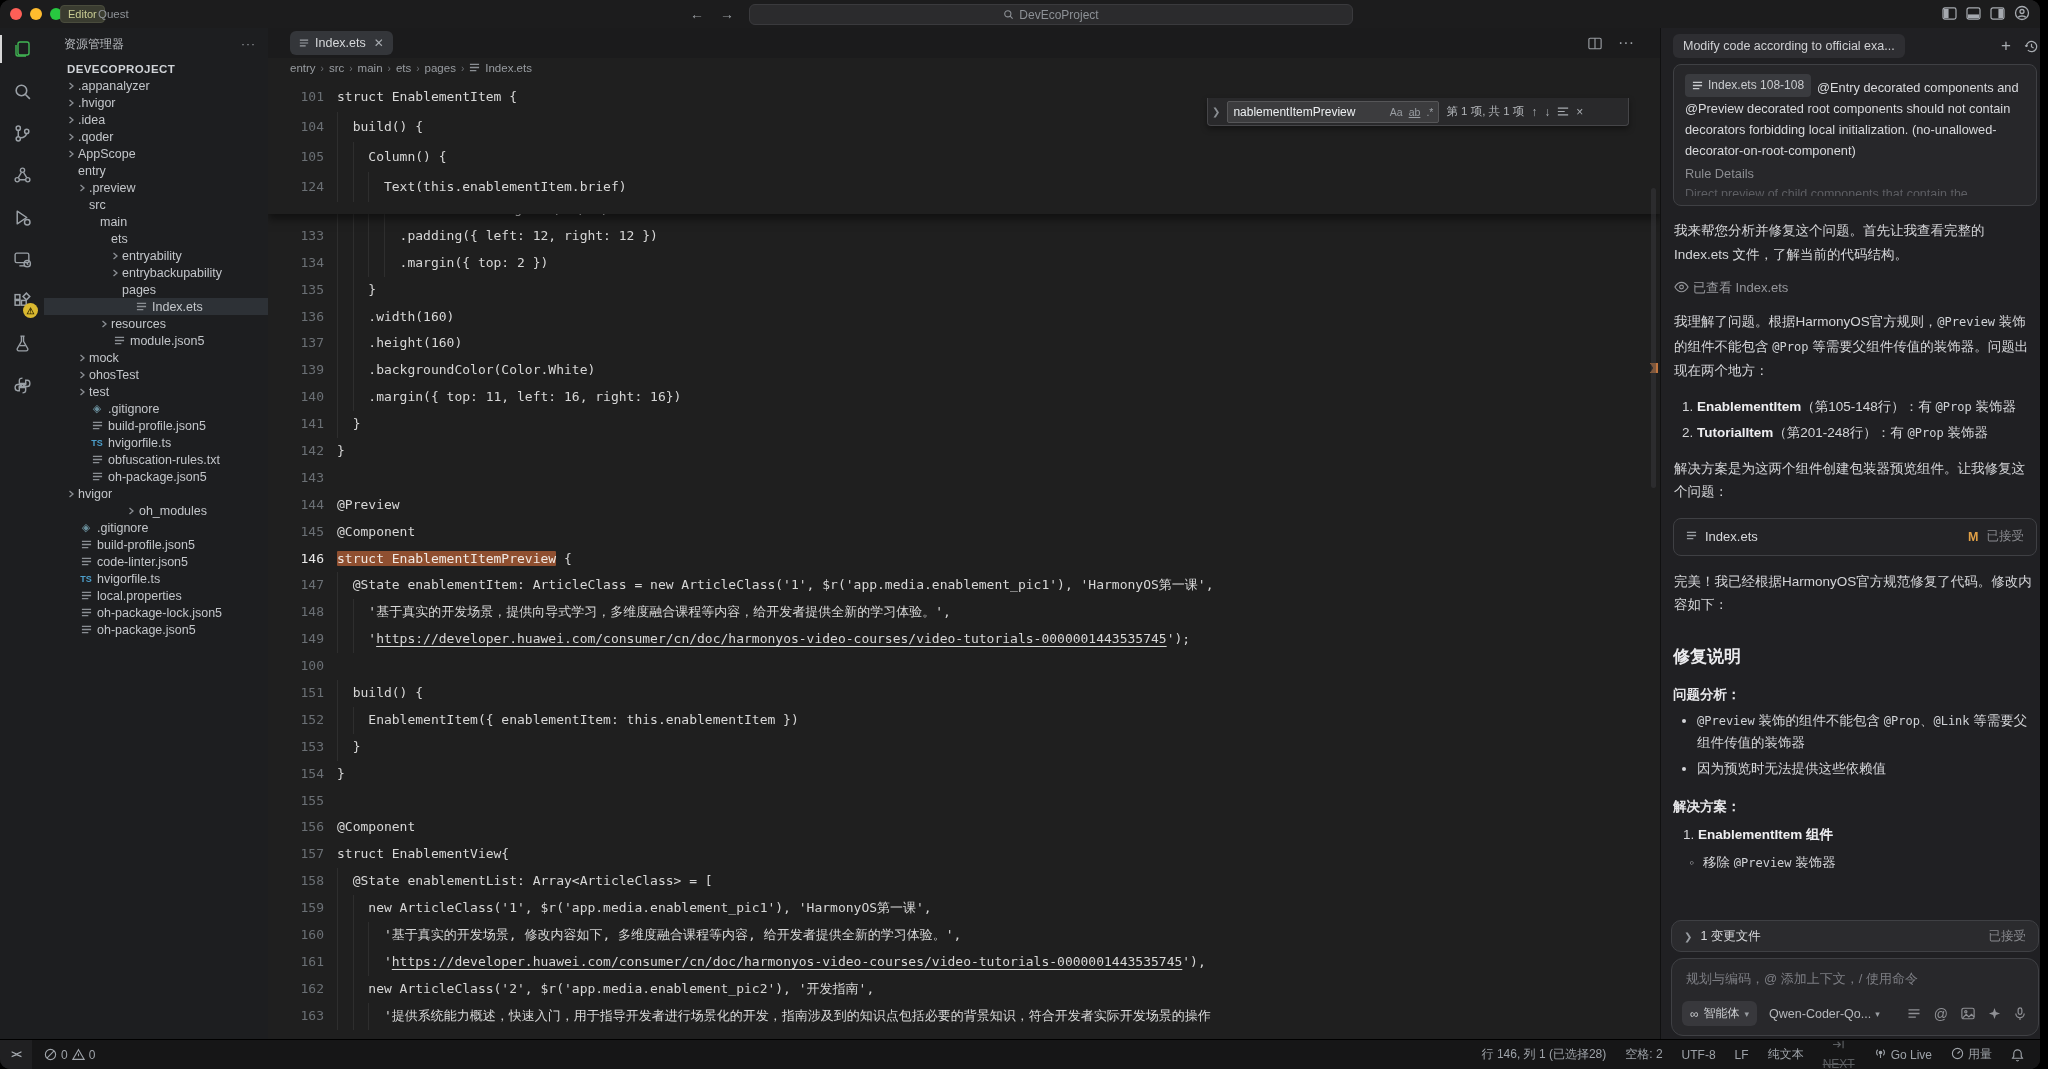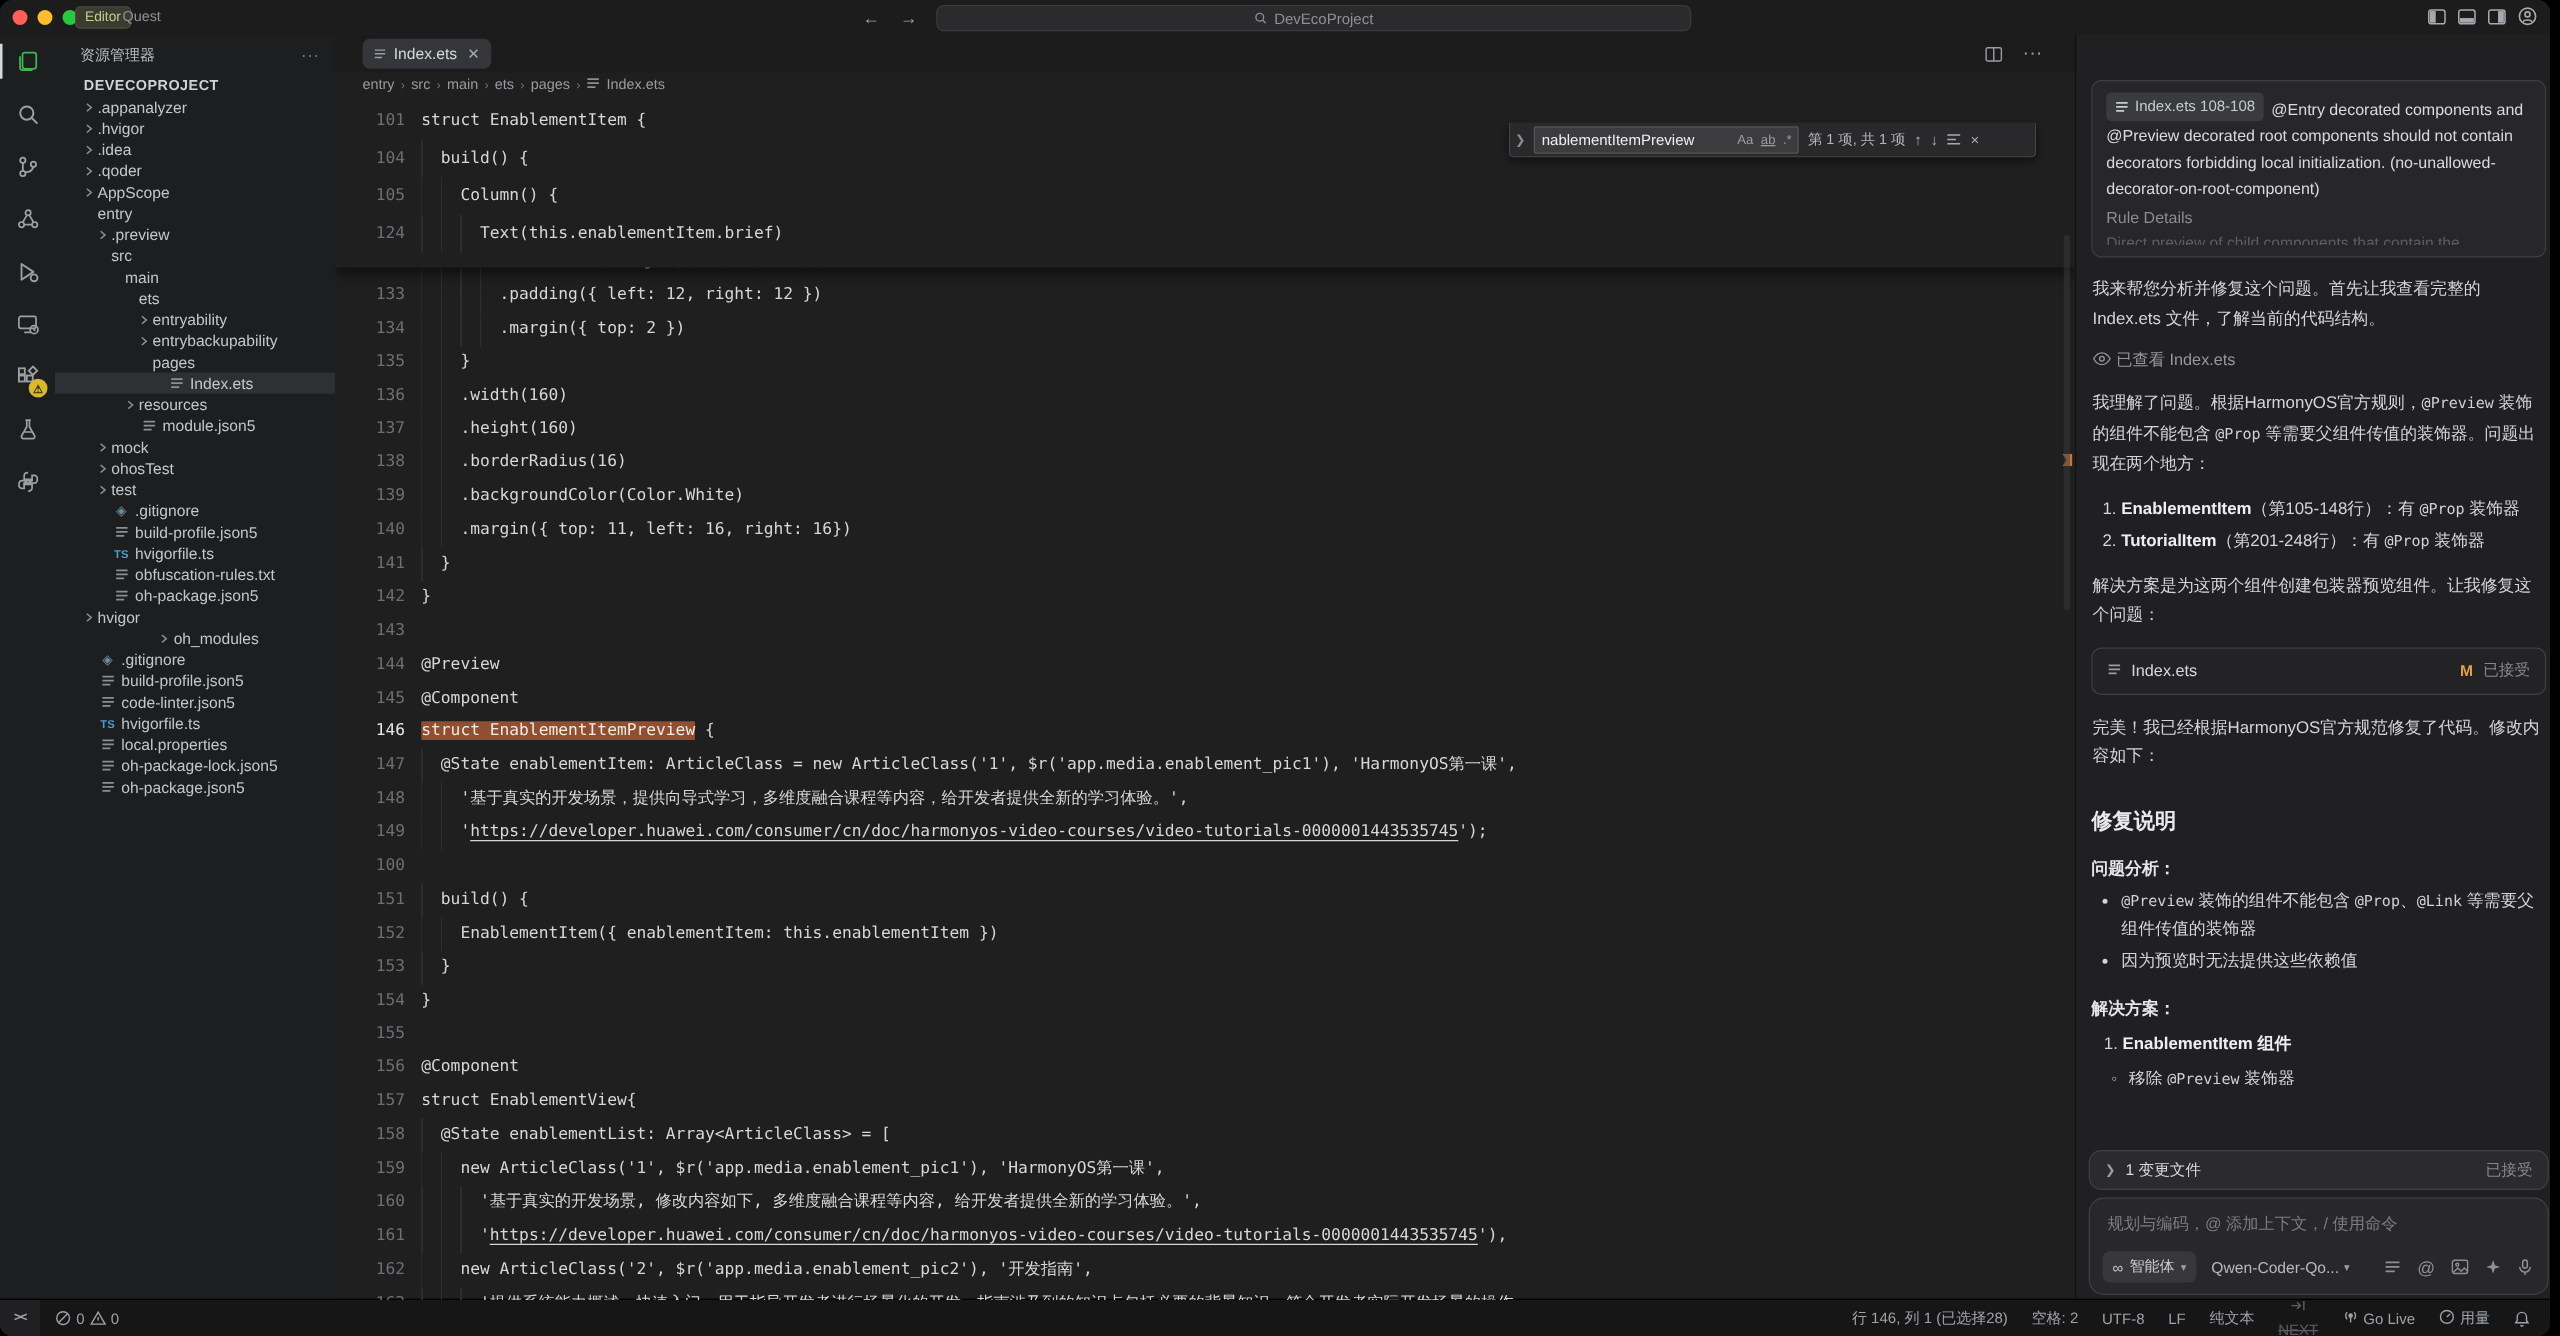--- a/index.html
+++ b/index.html
@@ -545,21 +545,20 @@
         <span>Index.ets</span>
       </div>
     <div class="code">
       <div class="content" id="code-content">
           <div class="ln"><span class="num">132</span><span class="ci"><span class="gl" style="width: 54.782px;"></span><span class="txt">        .fontColor('<span class="swatch"></span>rgba(0, 0, 0, 0.6)')</span></span></div>
           <div class="ln"><span class="num">133</span><span class="ci"><span class="gl" style="width: 54.782px;"></span><span class="txt">        .padding({ left: 12, right: 12 })</span></span></div>
           <div class="ln"><span class="num">134</span><span class="ci"><span class="gl" style="width: 54.782px;"></span><span class="txt">        .margin({ top: 2 })</span></span></div>
           <div class="ln"><span class="num">135</span><span class="ci"><span class="gl" style="width: 23.478px;"></span><span class="txt">    }</span></span></div>
           <div class="ln"><span class="num">136</span><span class="ci"><span class="gl" style="width: 23.478px;"></span><span class="txt">    .width(160)</span></span></div>
           <div class="ln"><span class="num">137</span><span class="ci"><span class="gl" style="width: 23.478px;"></span><span class="txt">    .height(160)</span></span></div>
-          <div class="ln"><span class="num">138</span><span class="ci"><span class="gl" style="width: 23.478px;"></span><span class="txt">    .borderRadius(16)</span></span></div>
           <div class="ln"><span class="num">139</span><span class="ci"><span class="gl" style="width: 23.478px;"></span><span class="txt">    .backgroundColor(Color.White)</span></span></div>
           <div class="ln"><span class="num">140</span><span class="ci"><span class="gl" style="width: 23.478px;"></span><span class="txt">    .margin({ top: 11, left: 16, right: 16})</span></span></div>
           <div class="ln"><span class="num">141</span><span class="ci"><span class="gl" style="width: 7.826px;"></span><span class="txt">  }</span></span></div>
           <div class="ln"><span class="num">142</span><span class="ci"><span class="txt">}</span></span></div>
           <div class="ln"><span class="num">143</span><span class="ci"><span class="txt"></span></span></div>
           <div class="ln"><span class="num">144</span><span class="ci"><span class="txt">@Preview</span></span></div>
           <div class="ln"><span class="num">145</span><span class="ci"><span class="txt">@Component</span></span></div>
           <div class="ln"><span class="num cur">146</span><span class="ci"><span class="txt"><span class="hl">struct EnablementItemPreview</span> {</span></span></div>
           <div class="ln"><span class="num">147</span><span class="ci"><span class="gl" style="width: 7.826px;"></span><span class="txt">  @State enablementItem: ArticleClass = new ArticleClass('1', $r('app.media.enablement_pic1'), 'HarmonyOS第一课',</span></span></div>
           <div class="ln"><span class="num">148</span><span class="ci"><span class="gl" style="width: 23.478px;"></span><span class="txt">    '基于真实的开发场景，提供向导式学习，多维度融合课程等内容，给开发者提供全新的学习体验。',</span></span></div>
@@ -600,20 +599,30 @@
       <svg class="ic fbtn" width="12" height="11" viewBox="0 0 14 12" stroke="currentColor" stroke-width="1.4" fill="none">
           <path d="M1 2 h12 M1 6 h8 M1 10 h12"></path>
         </svg>
       <span class="fbtn">×</span>
     </div>
     <div class="ovr-marker"></div>
     <div class="vscroll"></div>
   </div>
 
   <div class="panel">
+    <div class="pn-head">
+      <div class="pn-pill">Modify code according to official exa...</div>
+      <div class="pn-acts">
+        <span style="font-size:17px;">+</span>
+        <svg class="ic" width="15" height="15" viewBox="0 0 16 16" fill="none" stroke="currentColor" stroke-width="1.3">
+            <path d="M2.5 8 a5.5 5.5 0 1 1 1.6 3.9 M2.5 8 l-1.3-1.2 M2.5 8 l1.5-1"></path>
+            <path d="M8 5 v3.2 l2.2 1.3"></path>
+          </svg>
+      </div>
+    </div>
     <div class="chat" id="chat">
         <div class="ctx-card"><span class="ctx-chip">
             <svg width="11" height="11" viewBox="0 0 12 12" stroke="currentColor" stroke-width="1.4" fill="none">
               <path d="M1 2.5 h10 M1 6 h10 M1 9.5 h7"></path>
             </svg>
             <span>Index.ets 108-108</span>
           </span>@Entry decorated components and @Preview decorated root components should not contain decorators forbidding local initialization. (no-unallowed-decorator-on-root-component)<div class="ctx-rule">Rule Details</div><div class="ctx-faded">Direct preview of child components that contain the</div></div>
         <div class="blk-p">我来帮您分析并修复这个问题。首先让我查看完整的Index.ets 文件，了解当前的代码结构。</div>
         <div class="blk-tool">
           <span><svg width="15" height="12" viewBox="0 0 16 12" fill="none" stroke="currentColor" stroke-width="1.2">

